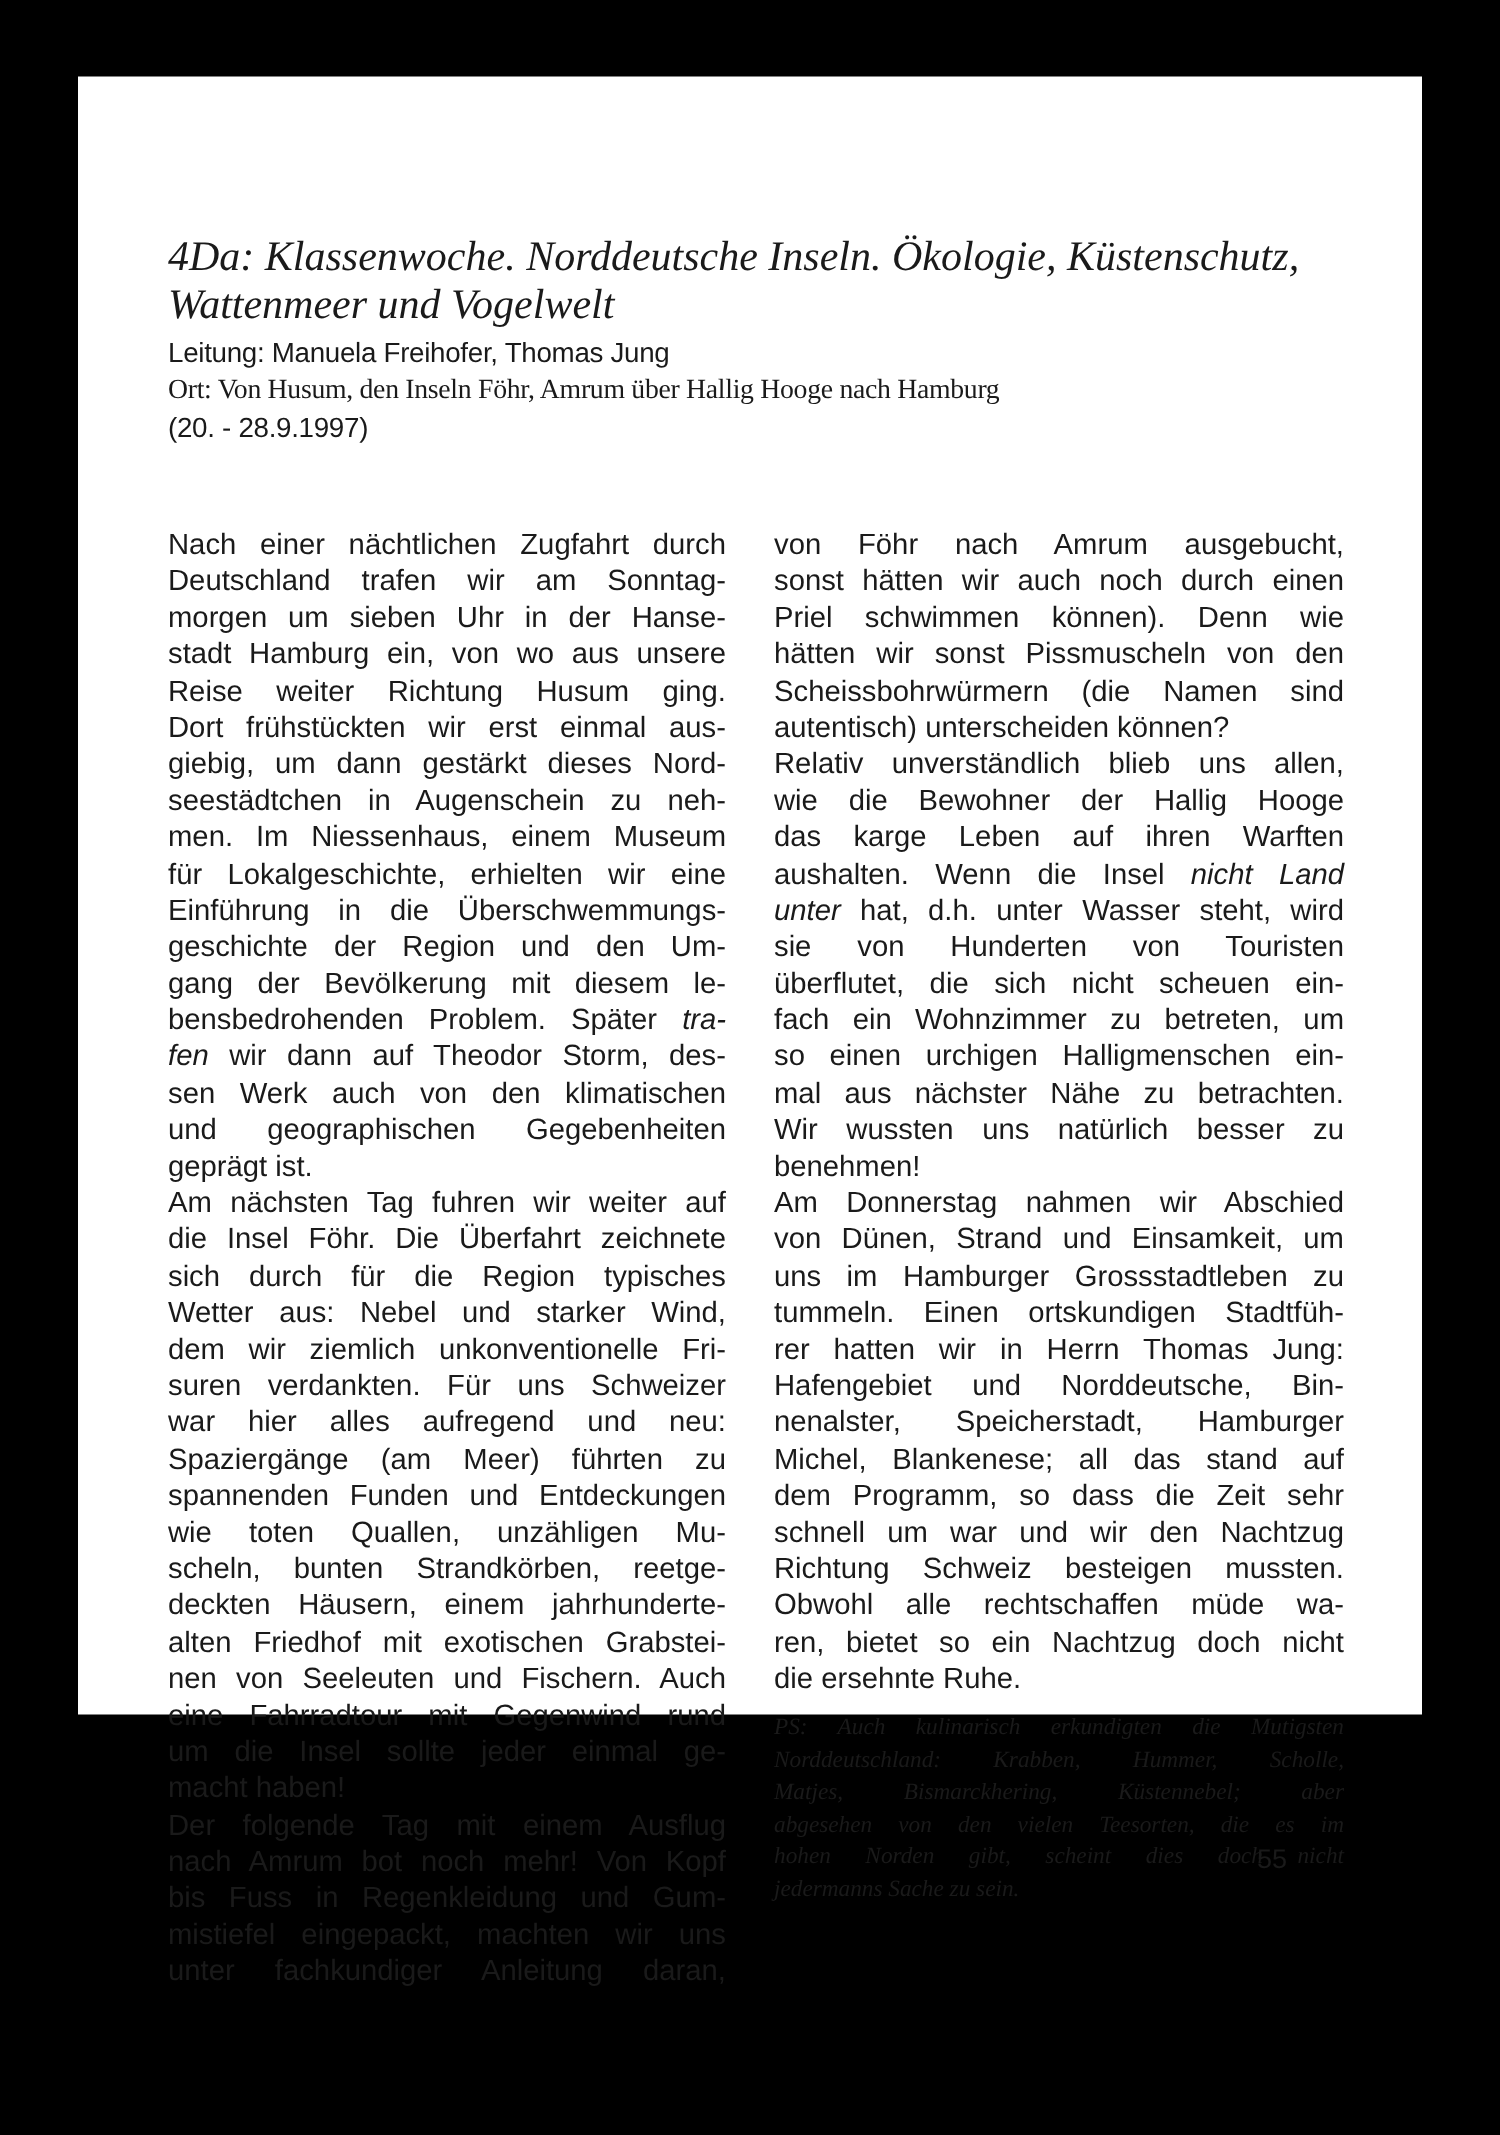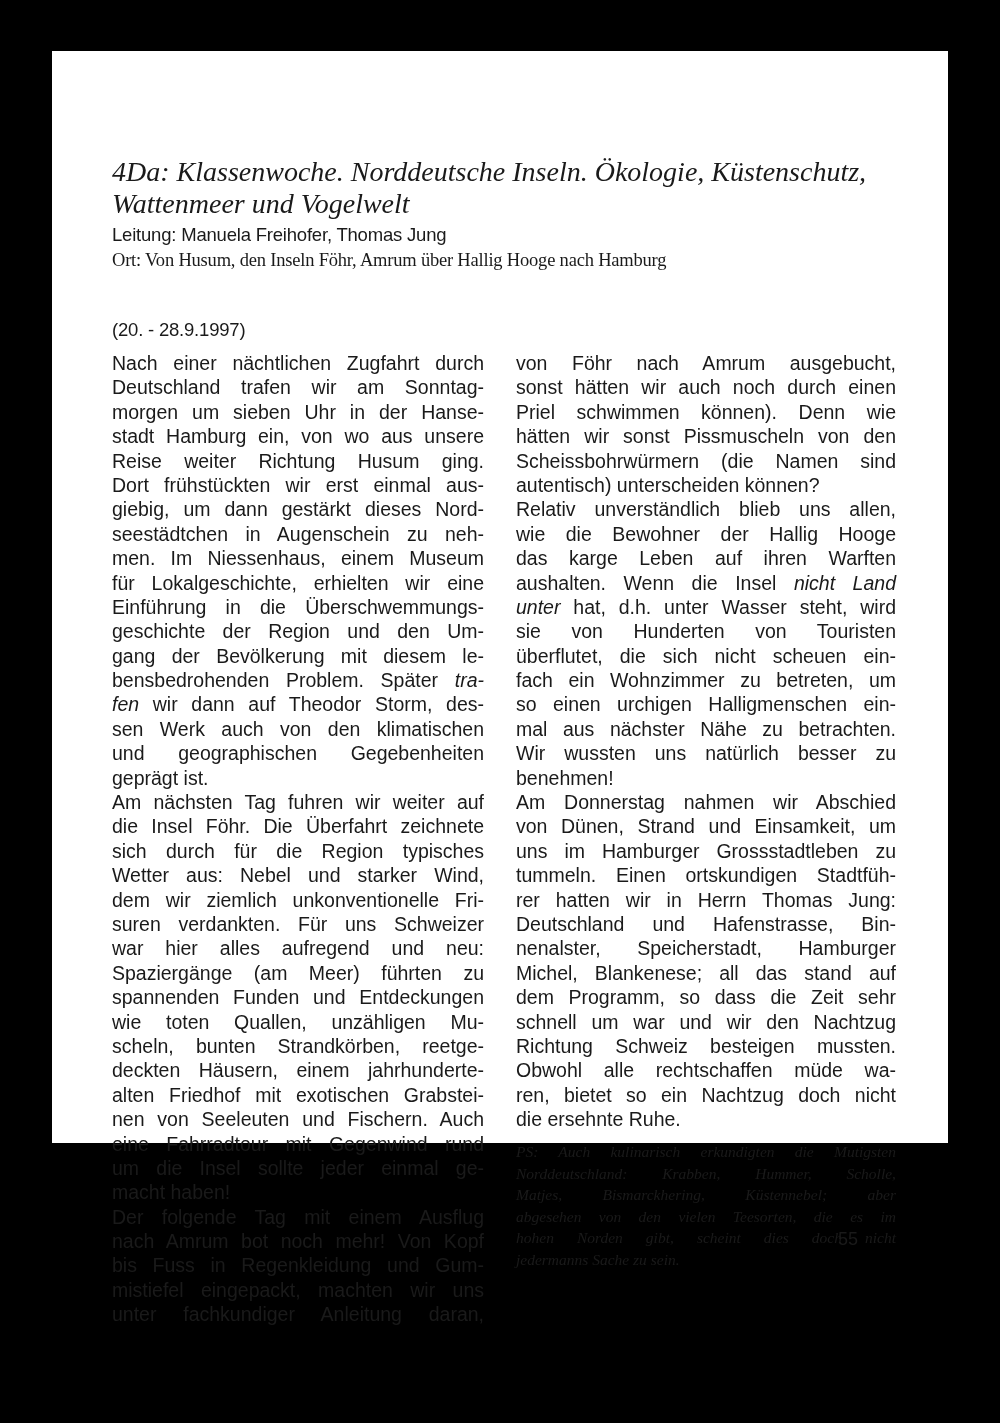--- a/index.html
+++ b/index.html
@@ -19,21 +19,21 @@
 </style>
 </head>
 <body>
 
 <div class="page">
 
   <div class="title" style="top:106px;">4Da: Klassenwoche. Norddeutsche Inseln. Ökologie, Küstenschutz,</div>
   <div class="title" style="top:138px;font-family:Liberation Serif, serif;">Wattenmeer und Vogelwelt</div>
   <div class="meta" style="top:172px;">Leitung: Manuela Freihofer, Thomas Jung</div>
   <div class="meta" style="top:197px;font-family:Liberation Serif, serif;">Ort: Von Husum, den Inseln Föhr, Amrum über Hallig Hooge nach Hamburg</div>
-  <div class="meta" style="top:222px;margin-top:45px;">(20. - 28.9.1997)</div>
+  <div class="meta" style="top:222px;">(20. - 28.9.1997)</div>
 
   <div class="col col-left">
     <span class="ln">Nach einer nächtlichen Zugfahrt durch</span>
     <span class="ln">Deutschland trafen wir am Sonntag-</span>
     <span class="ln">morgen um sieben Uhr in der Hanse-</span>
     <span class="ln">stadt Hamburg ein, von wo aus unsere</span>
     <span class="ln">Reise weiter Richtung Husum ging.</span>
     <span class="ln">Dort frühstückten wir erst einmal aus-</span>
     <span class="ln">giebig, um dann gestärkt dieses Nord-</span>
     <span class="ln">seestädtchen in Augenschein zu neh-</span>
@@ -88,21 +88,21 @@
     <span class="ln">fach ein Wohnzimmer zu betreten, um</span>
     <span class="ln">so einen urchigen Halligmenschen ein-</span>
     <span class="ln">mal aus nächster Nähe zu betrachten.</span>
     <span class="ln">Wir wussten uns natürlich besser zu</span>
     <span class="ln last">benehmen!</span>
     <span class="ln">Am Donnerstag nahmen wir Abschied</span>
     <span class="ln">von Dünen, Strand und Einsamkeit, um</span>
     <span class="ln">uns im Hamburger Grossstadtleben zu</span>
     <span class="ln">tummeln. Einen ortskundigen Stadtfüh-</span>
     <span class="ln">rer hatten wir in Herrn Thomas Jung:</span>
-    <span class="ln">Deutschland und Hafenstrasse, Bin-</span>
+    <span class="ln">Hafengebiet und Norddeutsche, Bin-</span>
     <span class="ln">nenalster, Speicherstadt, Hamburger</span>
     <span class="ln">Michel, Blankenese; all das stand auf</span>
     <span class="ln">dem Programm, so dass die Zeit sehr</span>
     <span class="ln">schnell um war und wir den Nachtzug</span>
     <span class="ln">Richtung Schweiz besteigen mussten.</span>
     <span class="ln">Obwohl alle rechtschaffen müde wa-</span>
     <span class="ln">ren, bietet so ein Nachtzug doch nicht</span>
     <span class="ln last">die ersehnte Ruhe.</span>
   </div>
 

